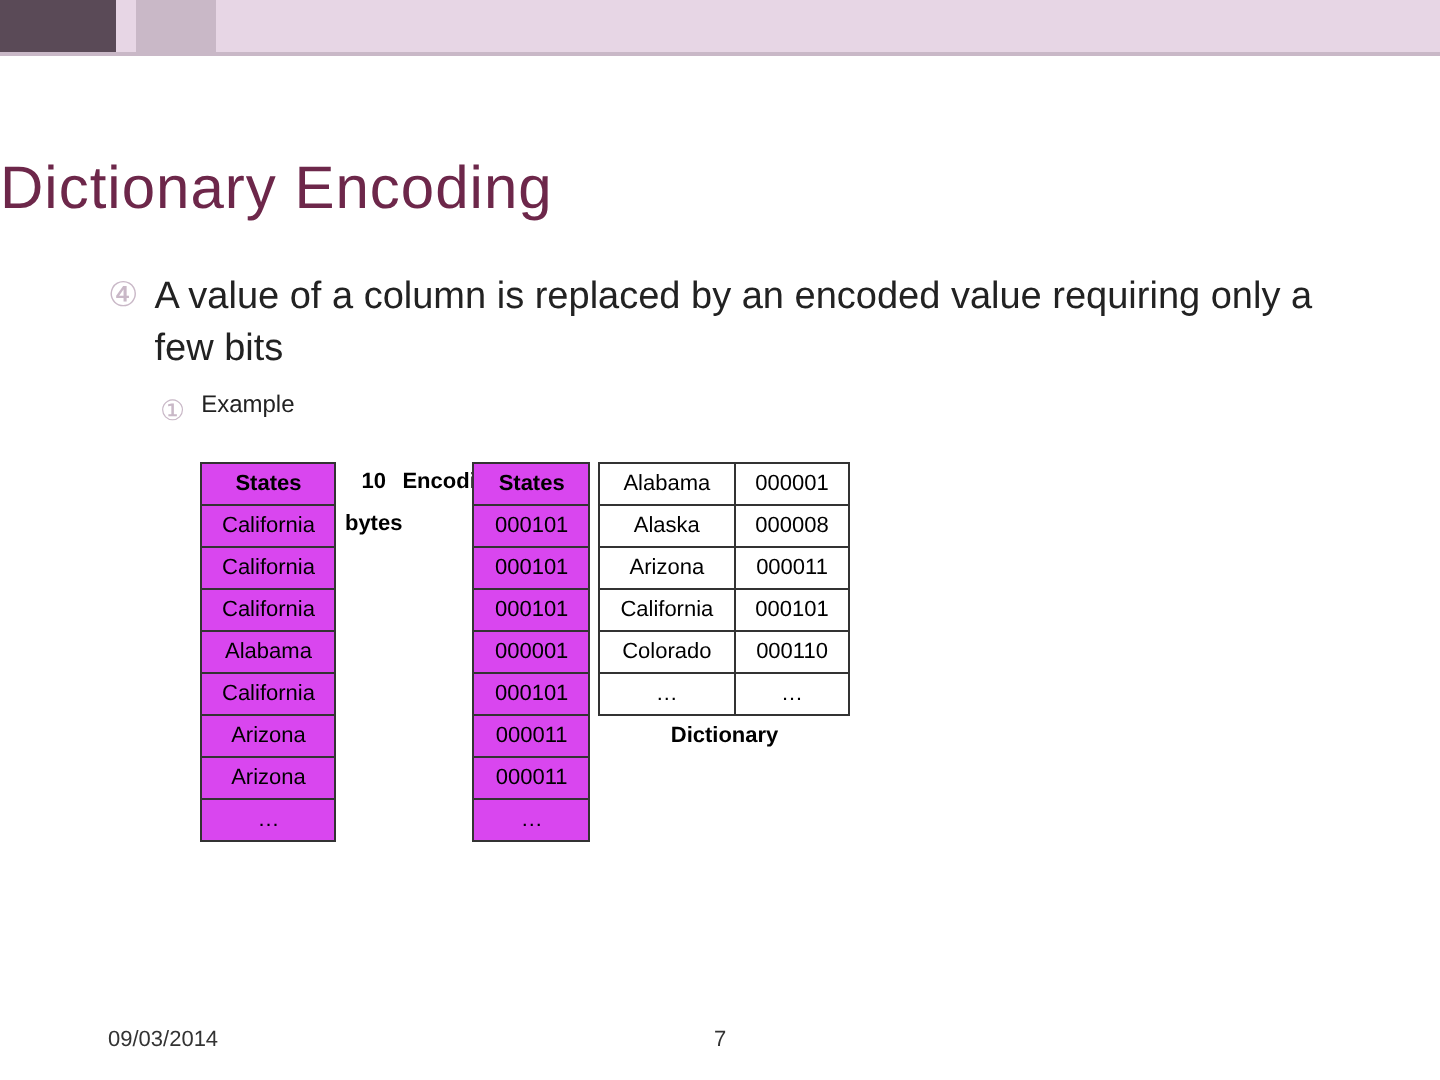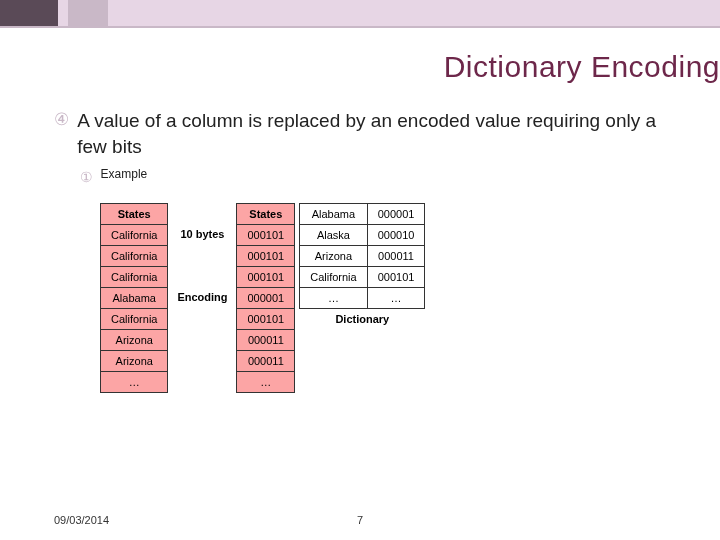--- a/index.html
+++ b/index.html
@@ -17,25 +17,25 @@
     border-bottom: 2px solid #c9b8c7;
     display: flex;
   }
   .topbar .blk {
     height: 100%;
   }
   .blk-a { width: 58px; background: #5a4a57; }
   .blk-b { width: 10px; background: #e7d6e5; }
   .blk-c { width: 40px; background: #c9b8c7; }
   .title {
-    text-align: right;
+    text-align: left;
     font-size: 30px;
     font-weight: 400;
     color: #6d274a;
-    margin-top: 22px;
+    margin-top: 50px;
     letter-spacing: 0.5px;
   }
   .body-area {
     padding: 24px 40px 0 54px;
   }
   .bullet-row {
     display: flex;
     align-items: flex-start;
     gap: 8px;
   }
@@ -75,42 +75,41 @@
   }
   .col-tbl {
     border-collapse: collapse;
   }
   .col-tbl th, .col-tbl td {
     border: 1px solid #333;
     padding: 3px 10px;
     font-size: 11px;
     text-align: center;
     font-weight: 400;
-    background: #fca5a5;
+    background: #d946ef;
     height: 21px;
   }
   .col-tbl th {
     font-weight: 700;
     font-size: 11px;
   }
   .dict-tbl {
     border-collapse: collapse;
   }
   .dict-tbl td {
     border: 1px solid #333;
     padding: 3px 10px;
     font-size: 11px;
     text-align: center;
     font-weight: 400;
     background: #fff;
     height: 21px;
   }
   .annot-col {
     display: flex;
-    flex-direction: column;
     width: 60px;
   }
   .annot {
     font-size: 11px;
     font-weight: 700;
     text-align: center;
     height: 21px;
     line-height: 21px;
   }
   .annot-spacer { height: 21px; }
@@ -234,29 +233,33 @@
 
     <div>
       <table class="dict-tbl">
         <tbody>
             <tr>
               <td>Alabama</td>
               <td>000001</td>
             </tr>
         <tr>
               <td>Alaska</td>
-              <td>000010</td>
+              <td>000008</td>
             </tr>
         <tr>
               <td>Arizona</td>
               <td>000011</td>
             </tr>
         <tr>
               <td>California</td>
               <td>000101</td>
+            </tr>
+        <tr>
+              <td>Colorado</td>
+              <td>000110</td>
             </tr>
         <tr>
               <td>…</td>
               <td>…</td>
             </tr>
       </tbody>
         </table>
       <div class="dict-caption">Dictionary</div>
     </div>
 

